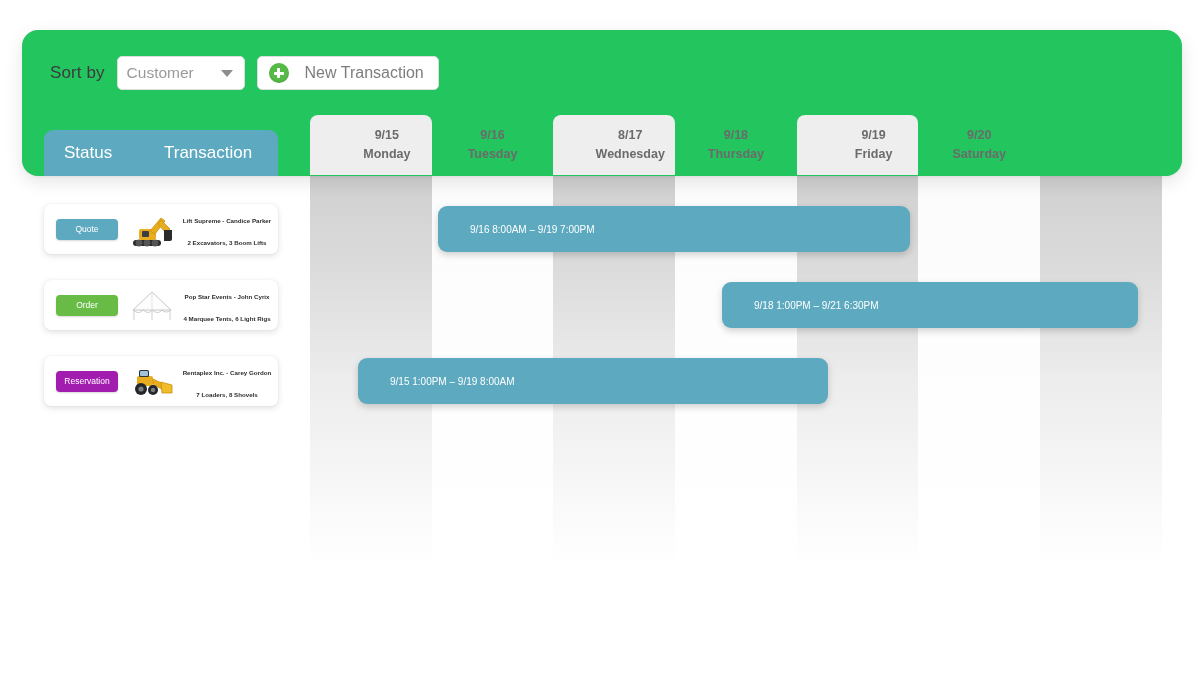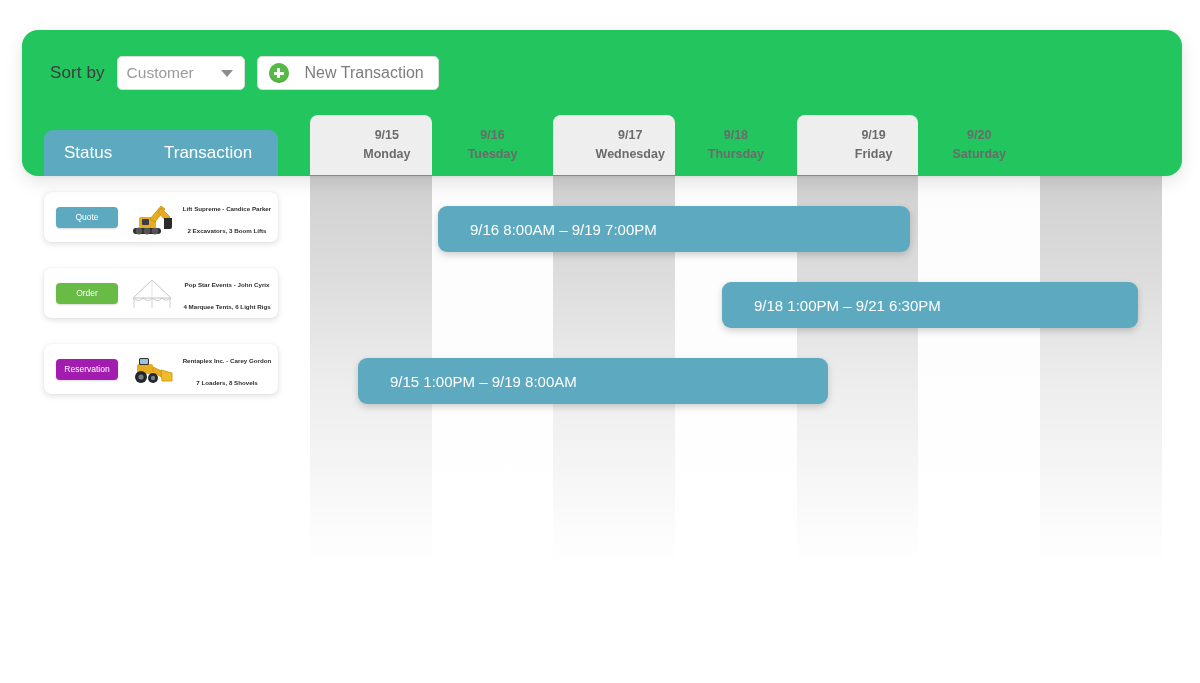--- a/index.html
+++ b/index.html
@@ -185,21 +185,21 @@
     border-radius: 8px 8px 0 0;
     padding-left: 32px;
   }
   .day-head .dnum { font-weight: bold; }
   .day-head .dname { font-weight: bold; }
 
   
   .txn-list {
     position: absolute;
     left: 44px;
-    top: 192px;
+    top: 204px;
     width: 234px;
     z-index: 2;
   }
   .txn-card {
     width: 234px;
     height: 50px;
     background: #ffffff;
     border-radius: 7px;
     box-shadow: 0 2px 6px rgba(0,0,0,0.13), 0 0 1px rgba(0,0,0,0.10);
     margin-bottom: 26px;
@@ -244,21 +244,21 @@
   .txn-sub { font-size: 6.2px; font-weight: bold; white-space: nowrap; }
 
   
   .bars { position: absolute; left: 0; top: 0; width: 1200px; height: 683px; z-index: 2; }
   .bar {
     position: absolute;
     height: 46px;
     background: #5daac0;
     border-radius: 9px;
     color: #ffffff;
-    font-size: 15px;
+    font-size: 10px;
     display: flex;
     align-items: center;
     padding-left: 32px;
     box-sizing: border-box;
     box-shadow: 0 3px 7px rgba(0,0,0,0.18);
   }
 </style>
 </head>
 <body>
 
@@ -294,21 +294,21 @@
   <div class="day-headers">
     <div class="day-head shaded">
       <span class="dnum">9/15</span>
       <span class="dname">Monday</span>
     </div>
     <div class="day-head">
       <span class="dnum">9/16</span>
       <span class="dname">Tuesday</span>
     </div>
     <div class="day-head shaded">
-      <span class="dnum">9/17</span>
+      <span class="dnum">8/17</span>
       <span class="dname">Wednesday</span>
     </div>
     <div class="day-head">
       <span class="dnum">9/18</span>
       <span class="dname">Thursday</span>
     </div>
     <div class="day-head shaded">
       <span class="dnum">9/19</span>
       <span class="dname">Friday</span>
     </div>

